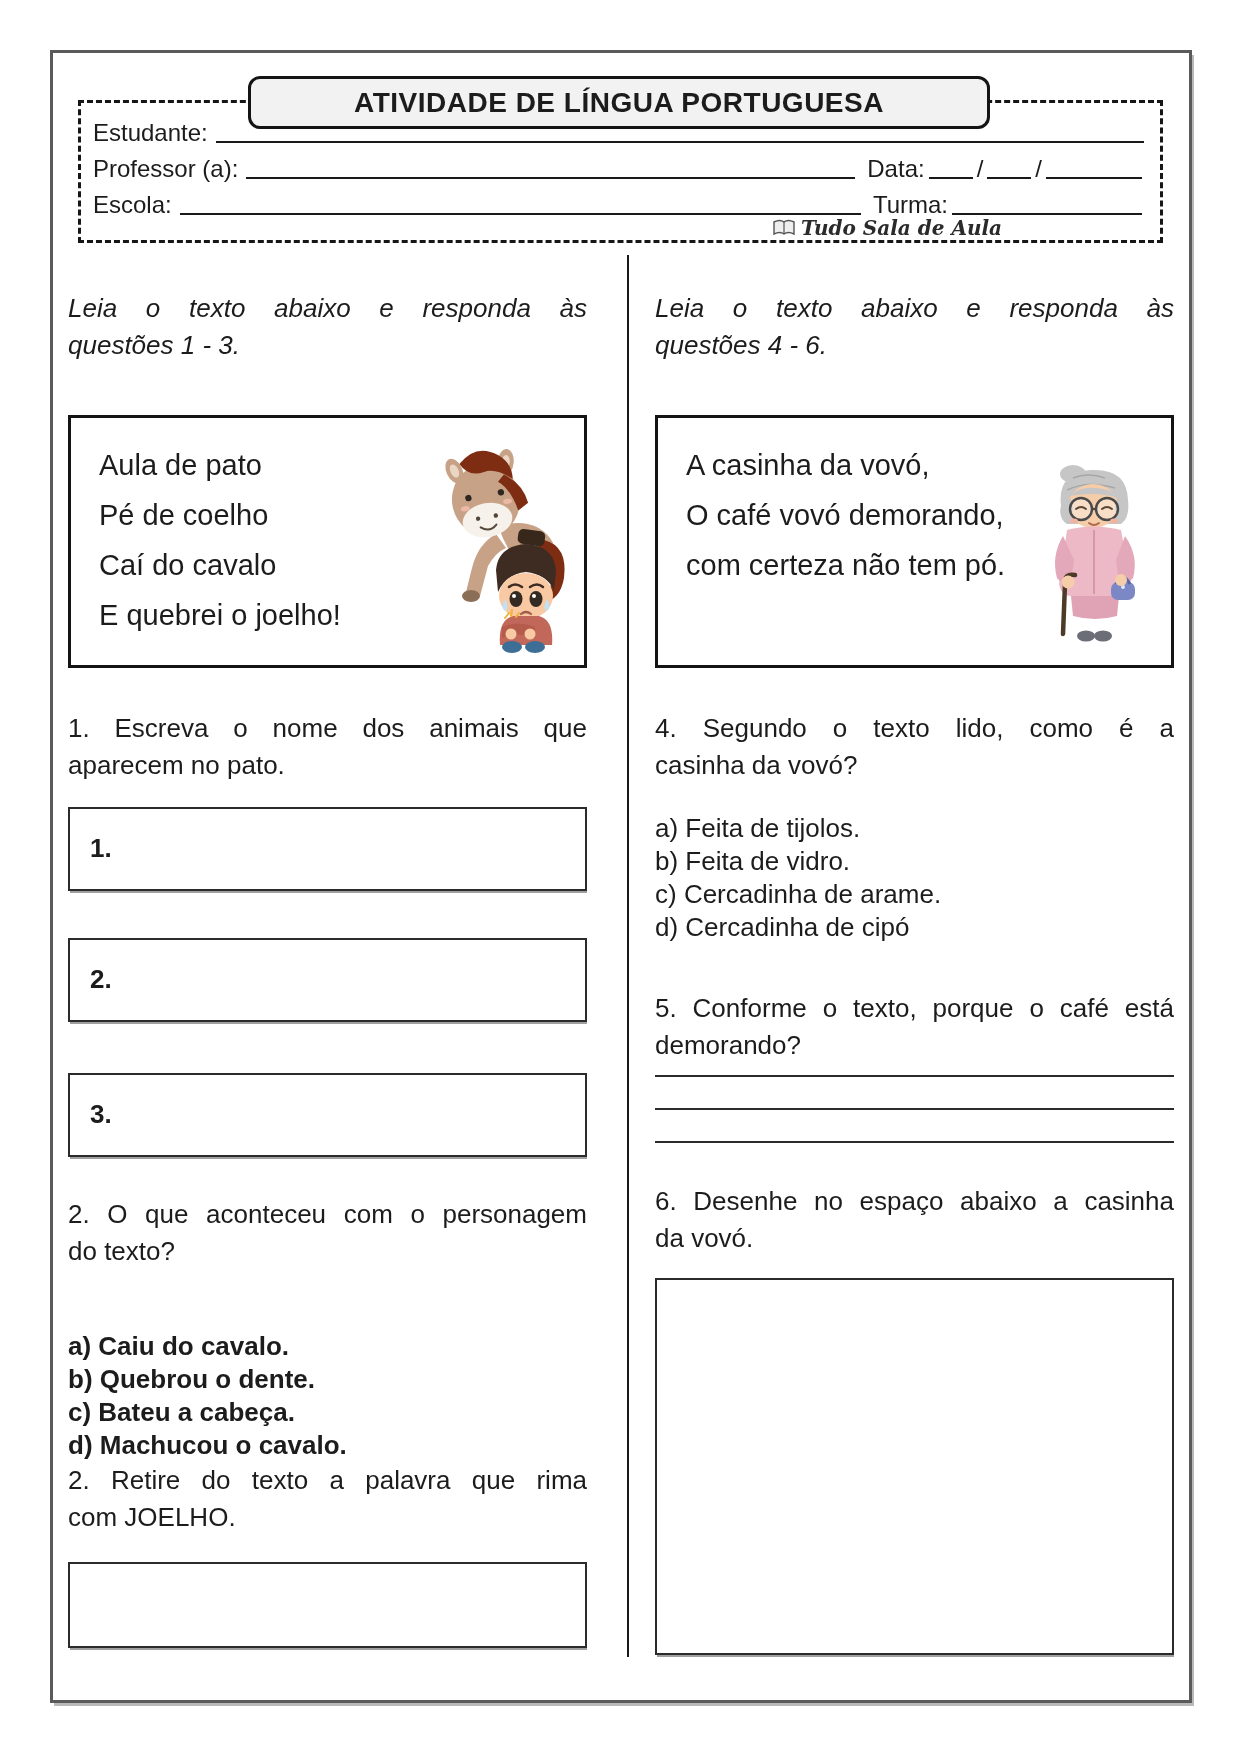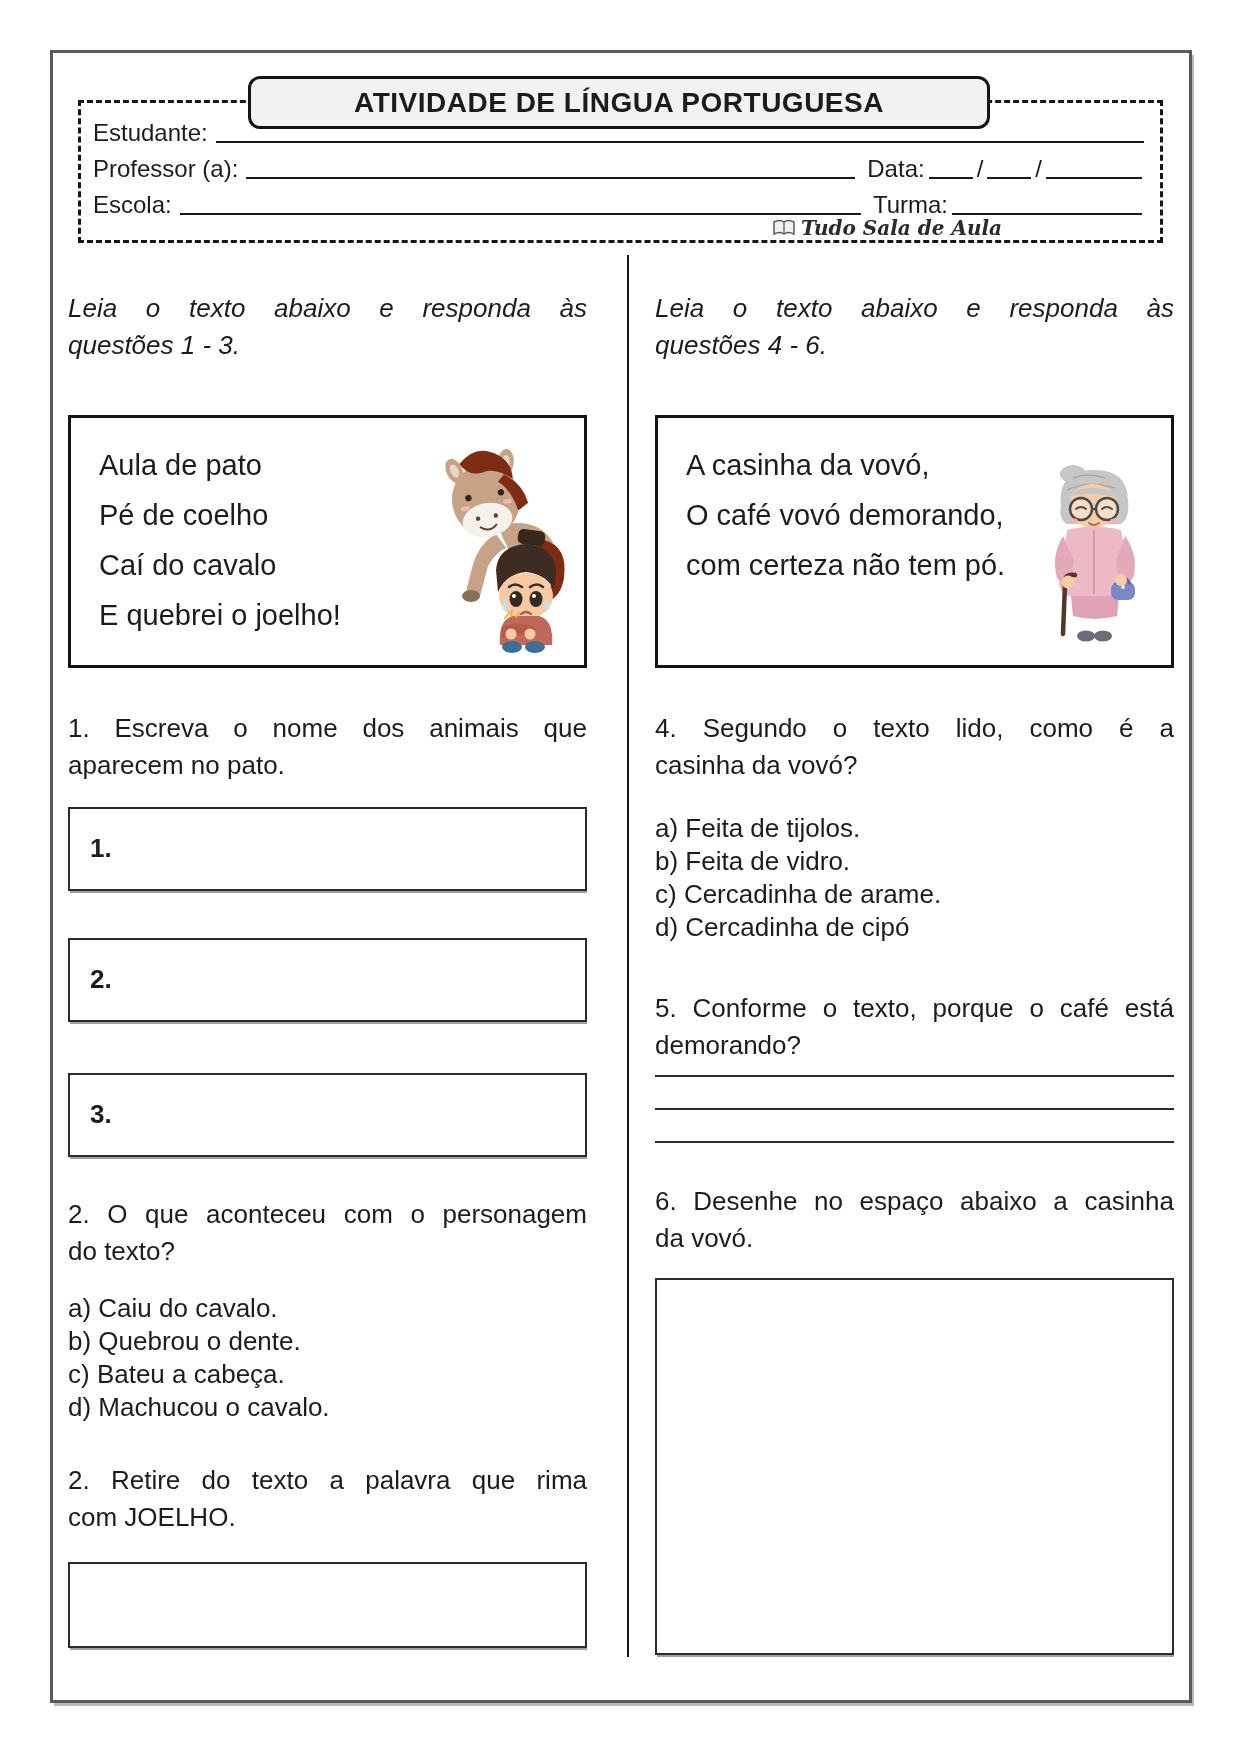--- a/index.html
+++ b/index.html
@@ -53,21 +53,21 @@
   }
   .box-num { position:absolute; left:20px; top:24px; font-size:26px; font-weight:bold; }
   .opts > div { font-size:26px; line-height:33px; }
   .ans-line { height:33px; border-bottom:2px solid #2b2b2b; }
   .q3-box { top:1307px; left:5px; width:514px; height:86px; border:2px solid #2b2b2b; box-shadow:1px 3px 0 -1px #9f9f9f; }
   .draw-box { top:1023px; left:9px; width:510px; height:377px; border:2px solid #2b2b2b; box-shadow:1px 3px 0 -1px #9f9f9f; }
   .bold { font-weight:normal; }
   
   .t-intro { top:35px;font-style:italic; } .t-poem { top:160px; } .t-q1 { top:455px; }
   .t-b1 { top:552px; } .t-b2 { top:683px; } .t-b3 { top:818px; }
-  .t-q2 { top:941px; } .t-o2 { top:1037px; } .t-q3 { top:1207px; }
+  .t-q2 { top:941px; } .t-o2 { top:1075px;font-weight:bold; } .t-q3 { top:1207px; }
   .t-q4 { top:455px; } .t-o4 { top:557px; } .t-q5 { top:727px;margin-top:8px; }
   .t-lines5 { top:789px; } .t-q6 { top:928px; }
 </style>
 </head>
 <body>
 
 <div class="page">
   <div class="frame"></div>
 
   <div class="dashed-box">

